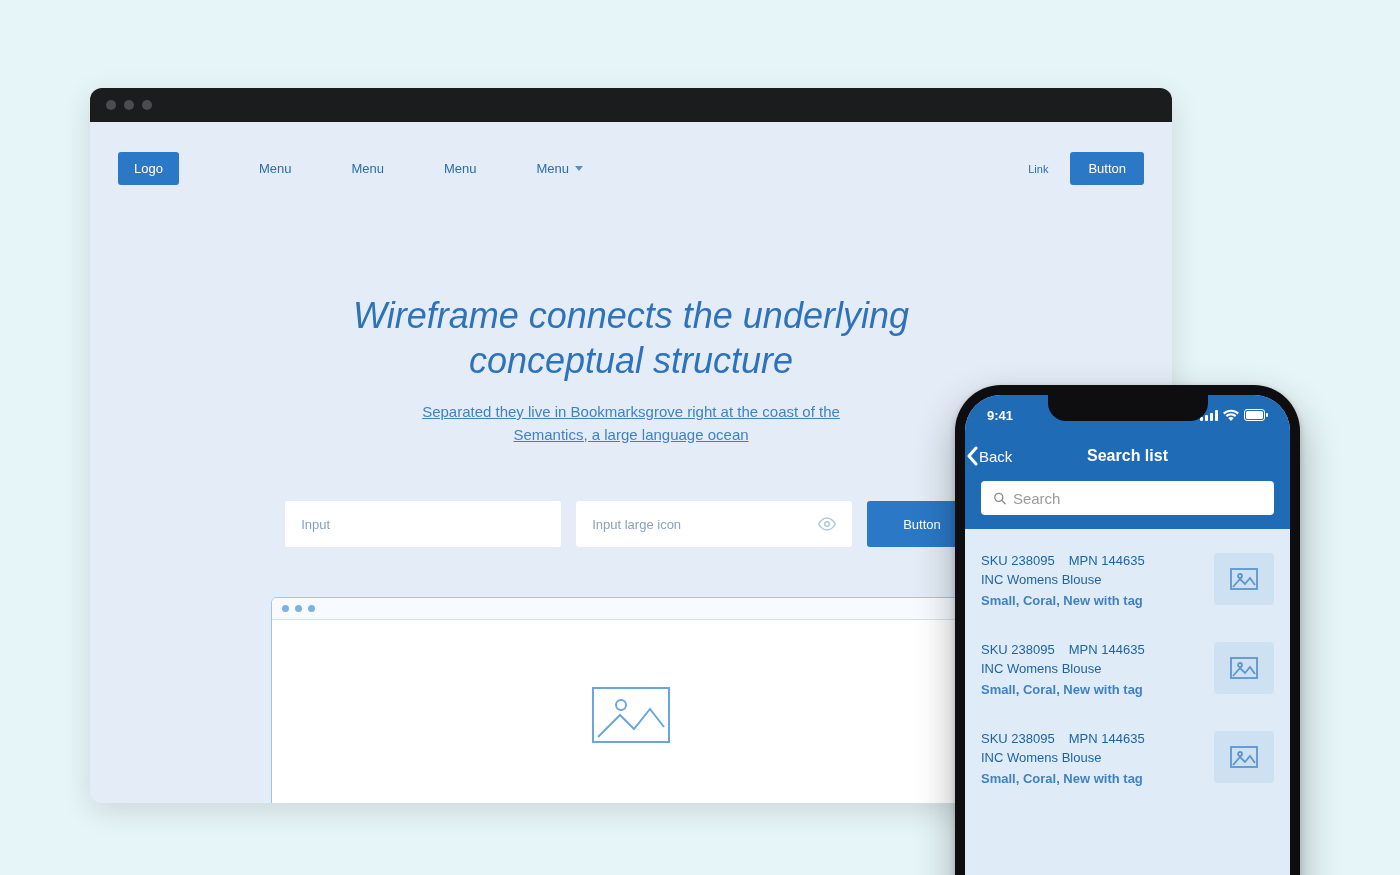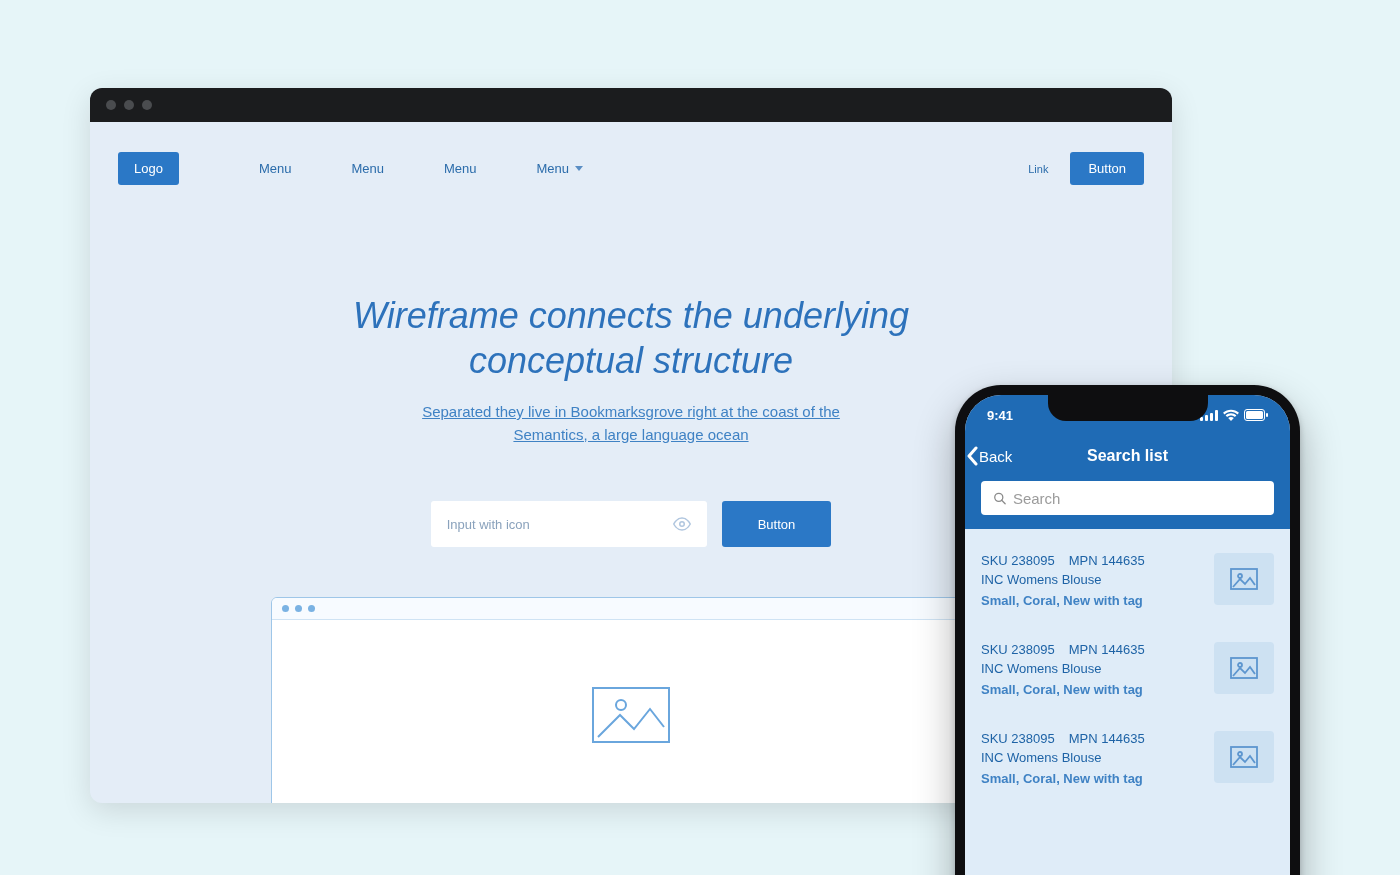--- a/index.html
+++ b/index.html
@@ -351,21 +351,24 @@
       </div>
     </div>
 
     <div class="hero">
       <h1>Wireframe connects the underlying conceptual structure</h1>
       <p>Separated they live in Bookmarksgrove right at the coast of the Semantics, a large language ocean</p>
     </div>
 
     <div class="input-row">
       <div class="input-box">
-        <span>Input with icon</span>
+        <span>Input</span>
+      </div>
+      <div class="input-box">
+        <span>Input large icon</span>
         <span class="eye-icon">
           <svg width="18" height="18" viewBox="0 0 24 24" fill="none" stroke="currentColor" stroke-width="2" stroke-linecap="round" stroke-linejoin="round">
               <path d="M1 12s4-8 11-8 11 8 11 8-4 8-11 8S1 12 1 12z"></path>
               <circle cx="12" cy="12" r="3"></circle>
             </svg>
         </span>
       </div>
       <button class="btn-large">Button</button>
     </div>
 

